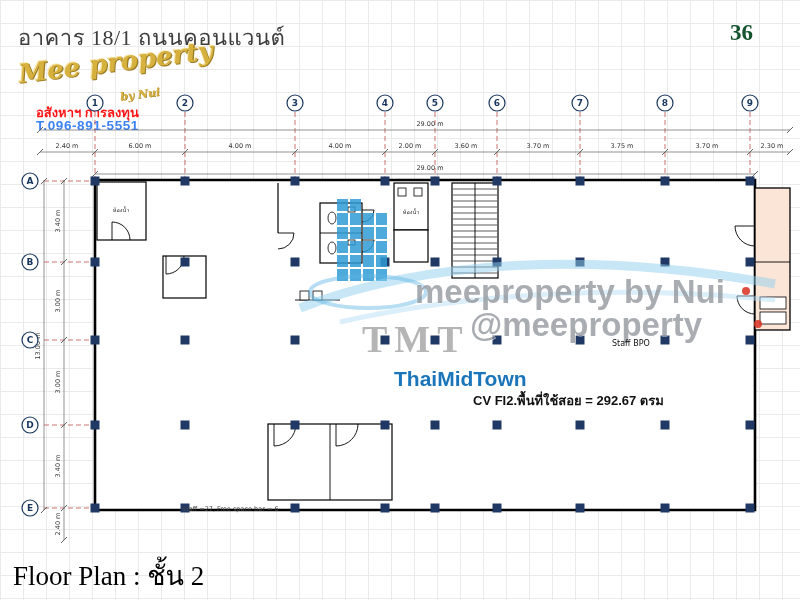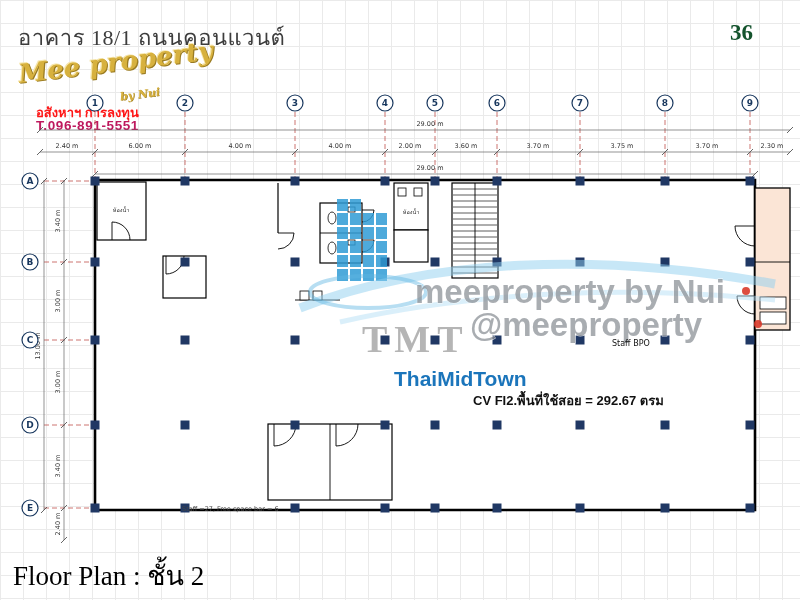--- a/index.html
+++ b/index.html
@@ -32,21 +32,21 @@
     position:absolute;left:120px;top:88px;transform:rotate(-7deg);
     font-family:"DejaVu Serif",serif;font-style:italic;font-weight:bold;
     font-size:11px;color:#d7b13e;text-shadow:.5px .5px 0 #9a7b22;
   }
   .agent-tagline{
     position:absolute;left:36px;top:102px;
     font-weight:bold;font-size:13px;color:#fe1616;text-align:center;
   }
   .agent-phone{
     position:absolute;left:36px;top:118px;
-    font-weight:bold;font-size:13.5px;color:#be185d;letter-spacing:.6px;
+    font-weight:bold;font-size:13.5px;color:#3b82f6;letter-spacing:.6px;
   }
   .footer-caption{
     position:absolute;left:13px;top:554px;
     font-family:"Liberation Serif",serif;font-size:27px;color:#000;
   }
   #plan-svg{position:absolute;left:0;top:0;}
 
   
   .dimline{stroke:#666;stroke-width:.7;}
   #dash-layer line{stroke:#c0504d;stroke-width:.8;stroke-dasharray:5 3;}

